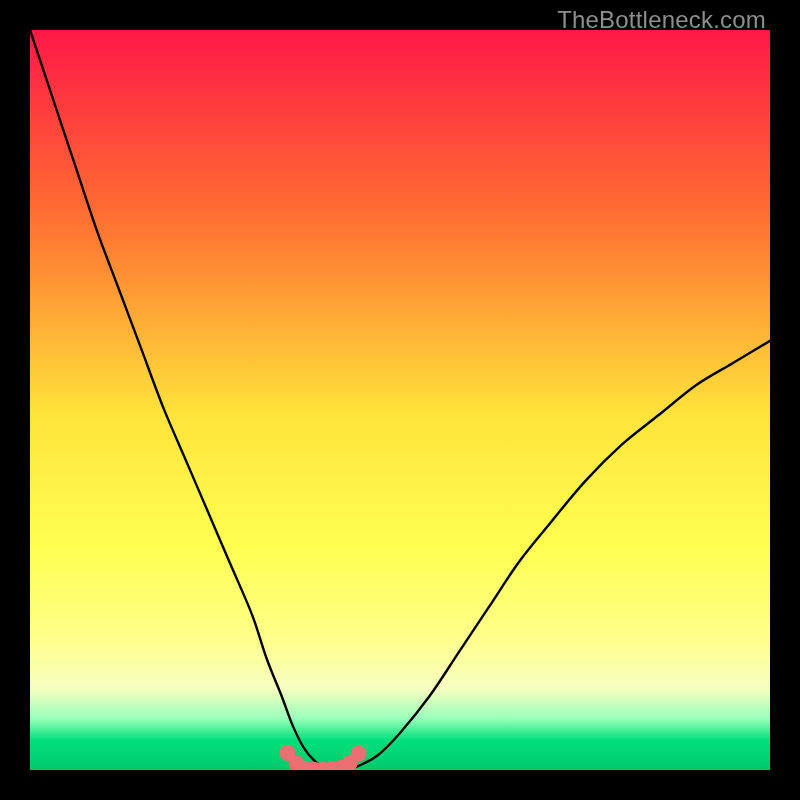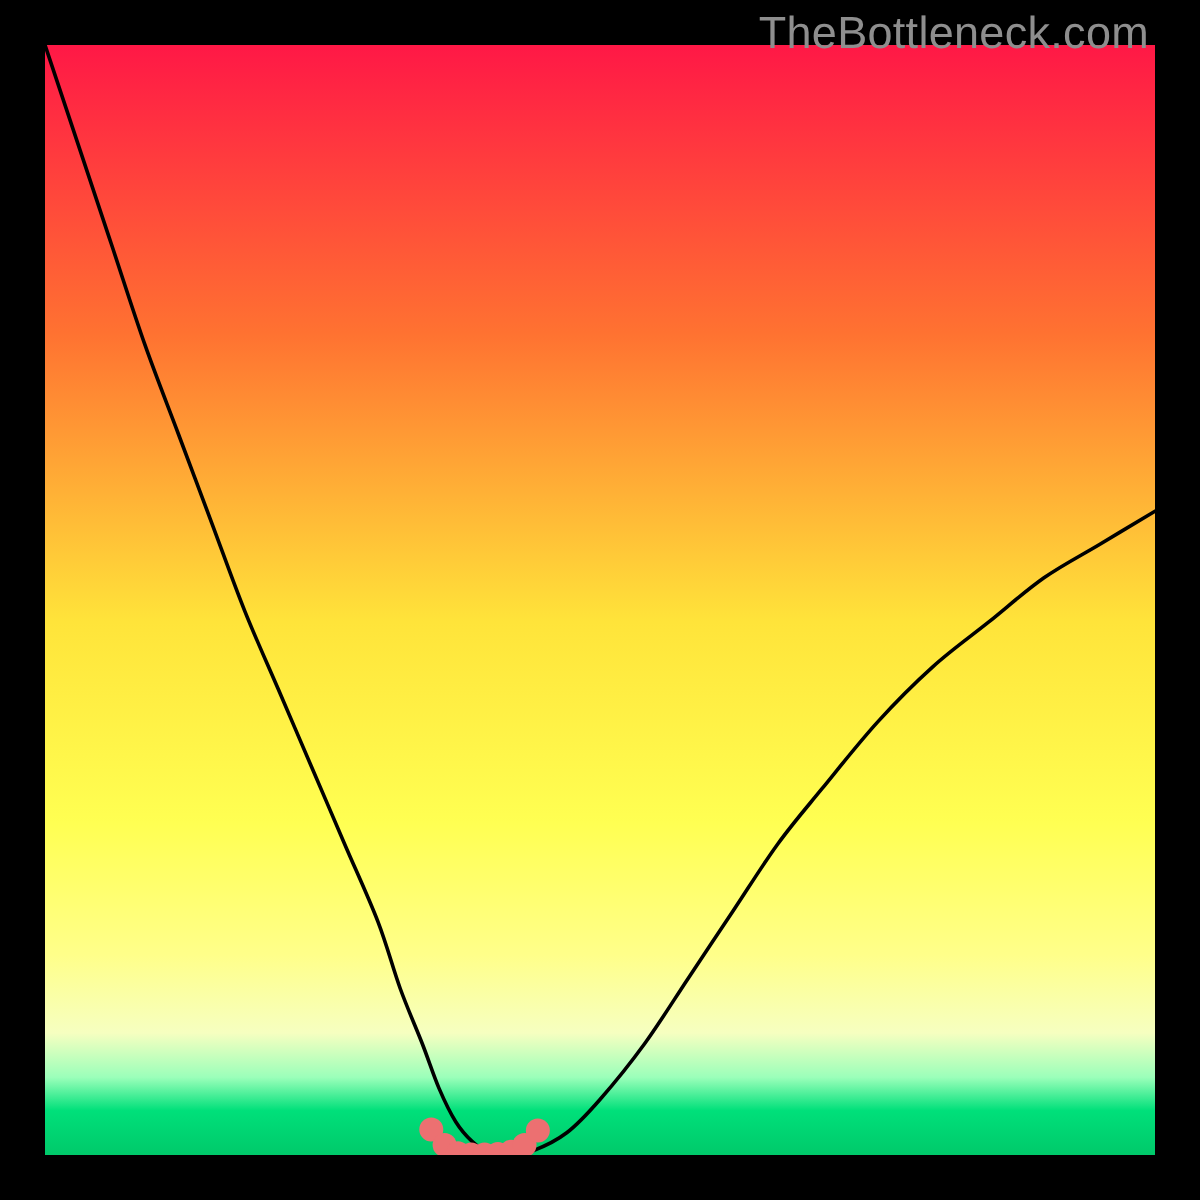--- a/index.html
+++ b/index.html
@@ -24,21 +24,21 @@
     left: 0;
     top: 0;
     width: 740px;
     height: 740px;
   }
   .watermark {
     position: absolute;
     top: 6px;
     right: 34px;
     color: #8e8e8e;
-    font-size: 30px;
+    font-size: 24px;
     font-weight: 500;
     letter-spacing: 0.2px;
   }
 </style>
 </head>
 <body>
 
 <div class="frame">
   <svg class="plot-area" viewBox="0 0 740 740" preserveAspectRatio="none">
     <defs>

